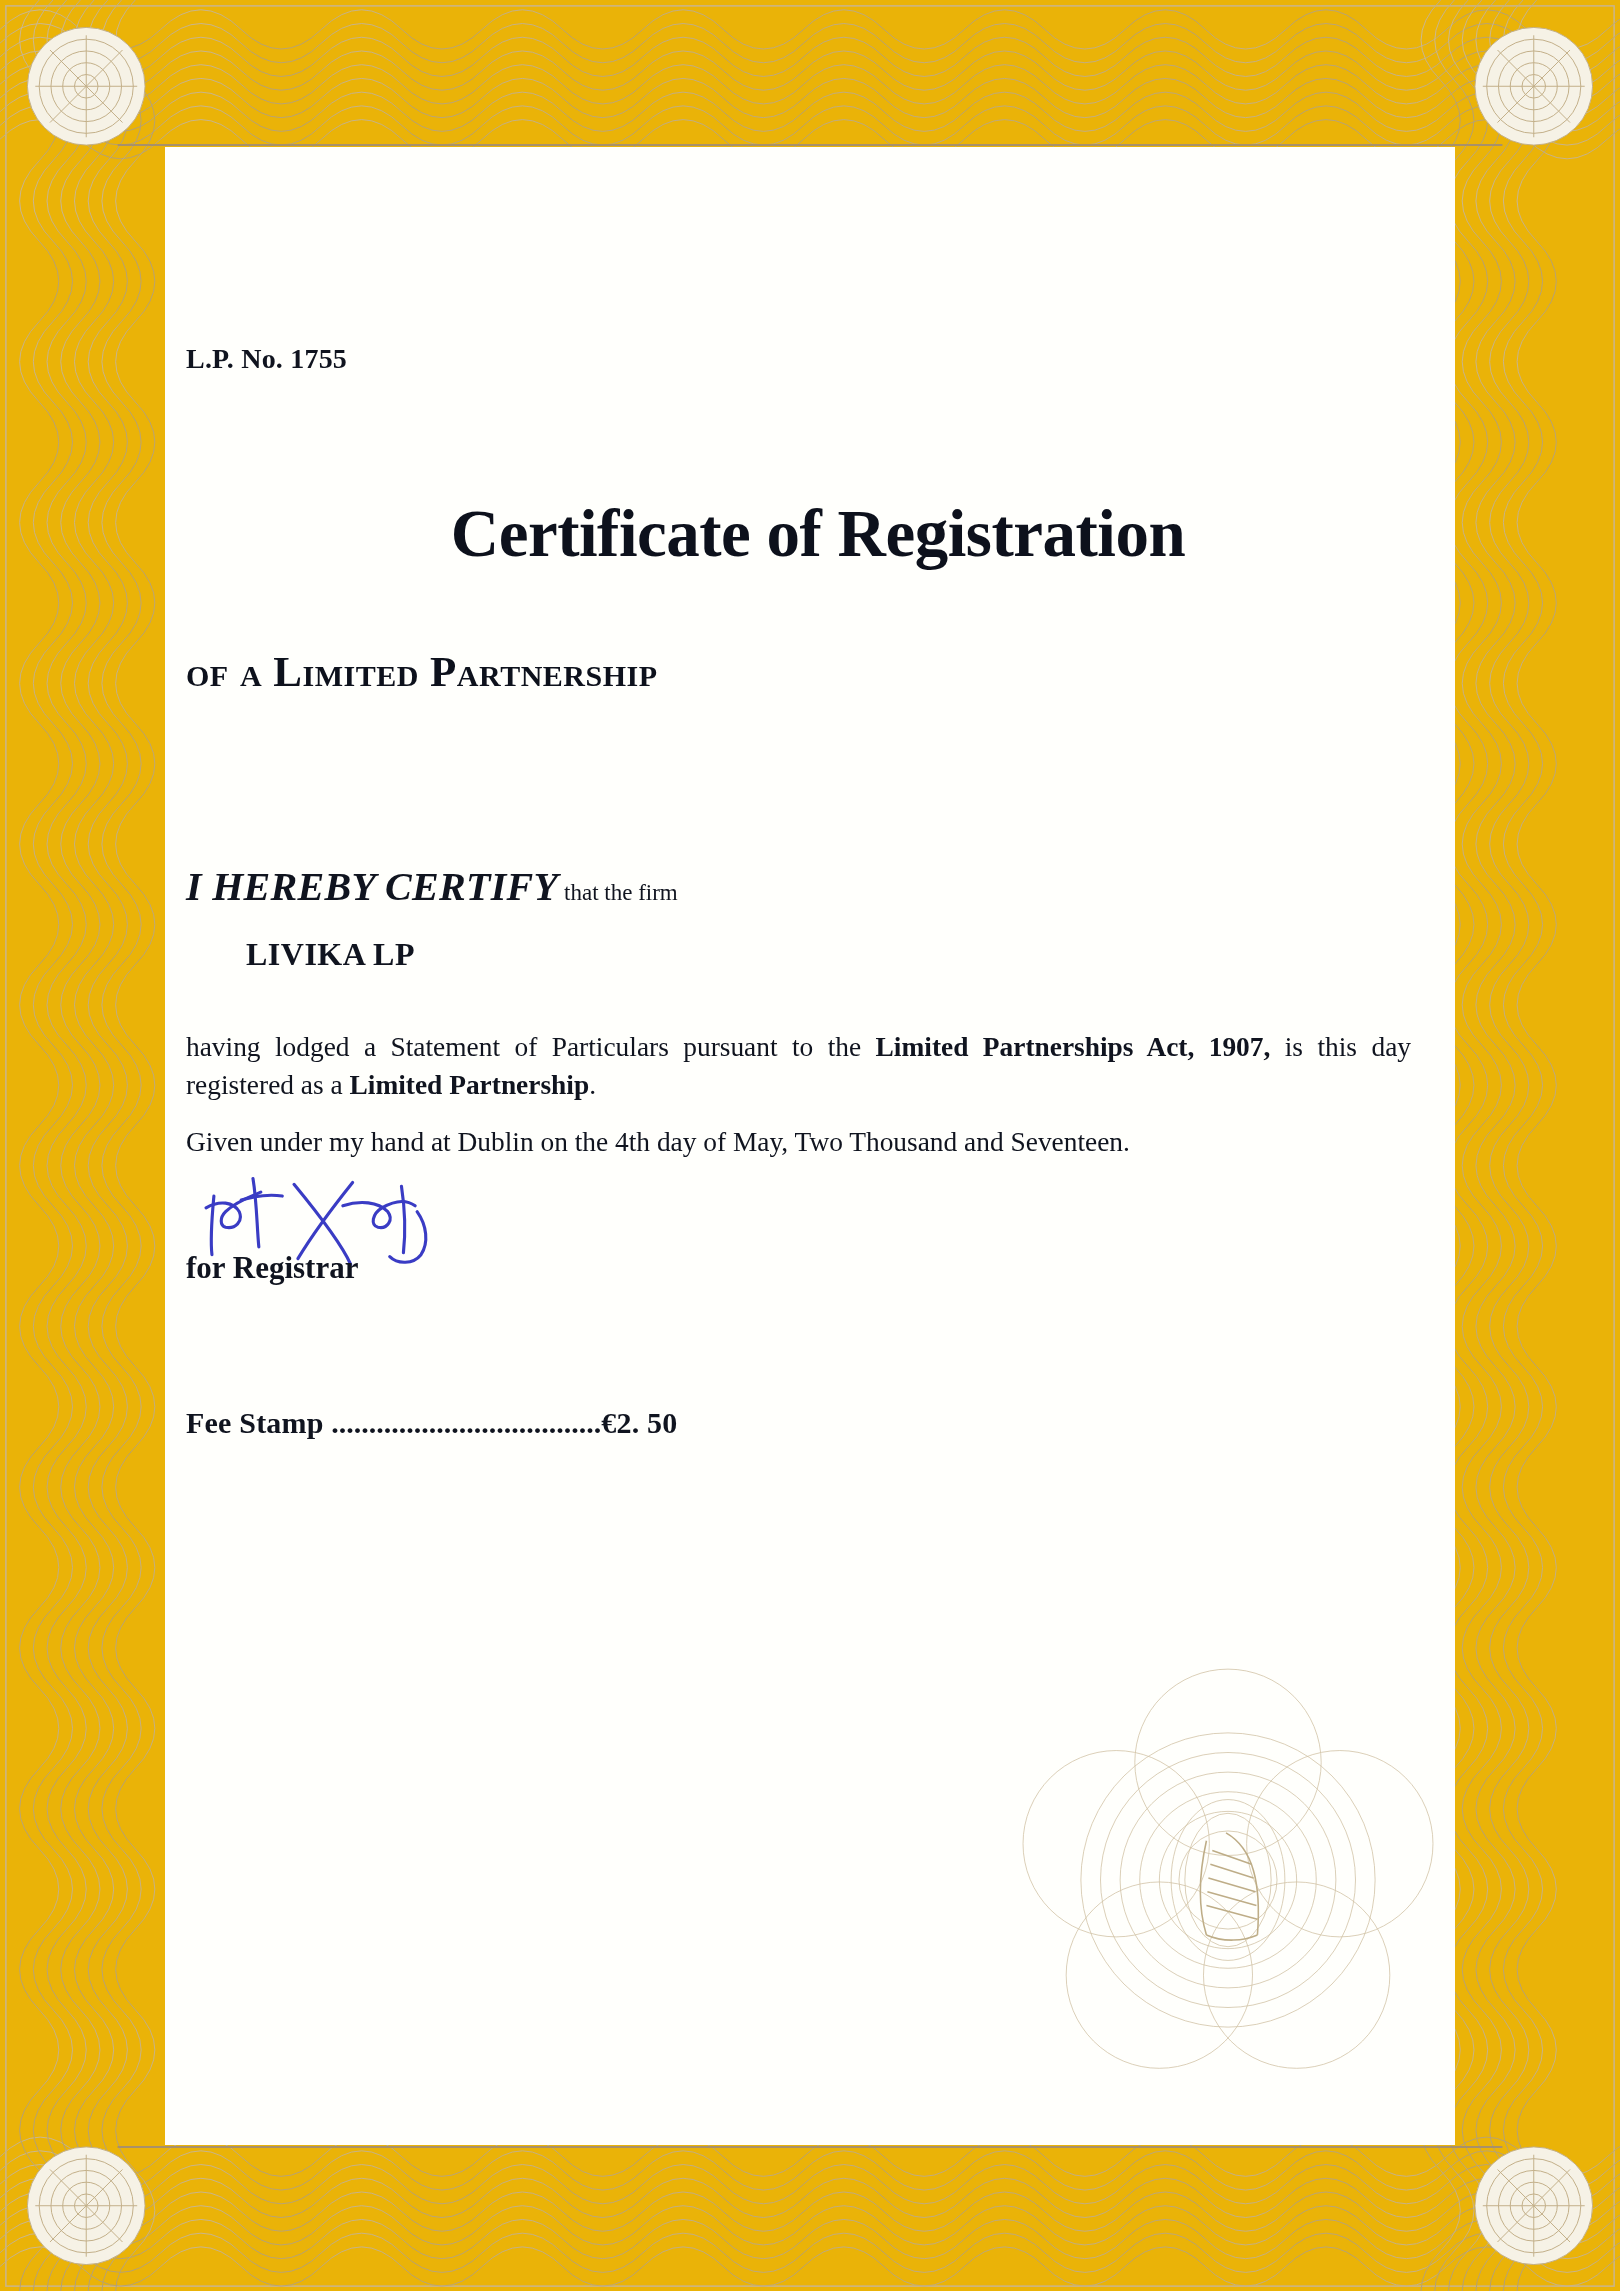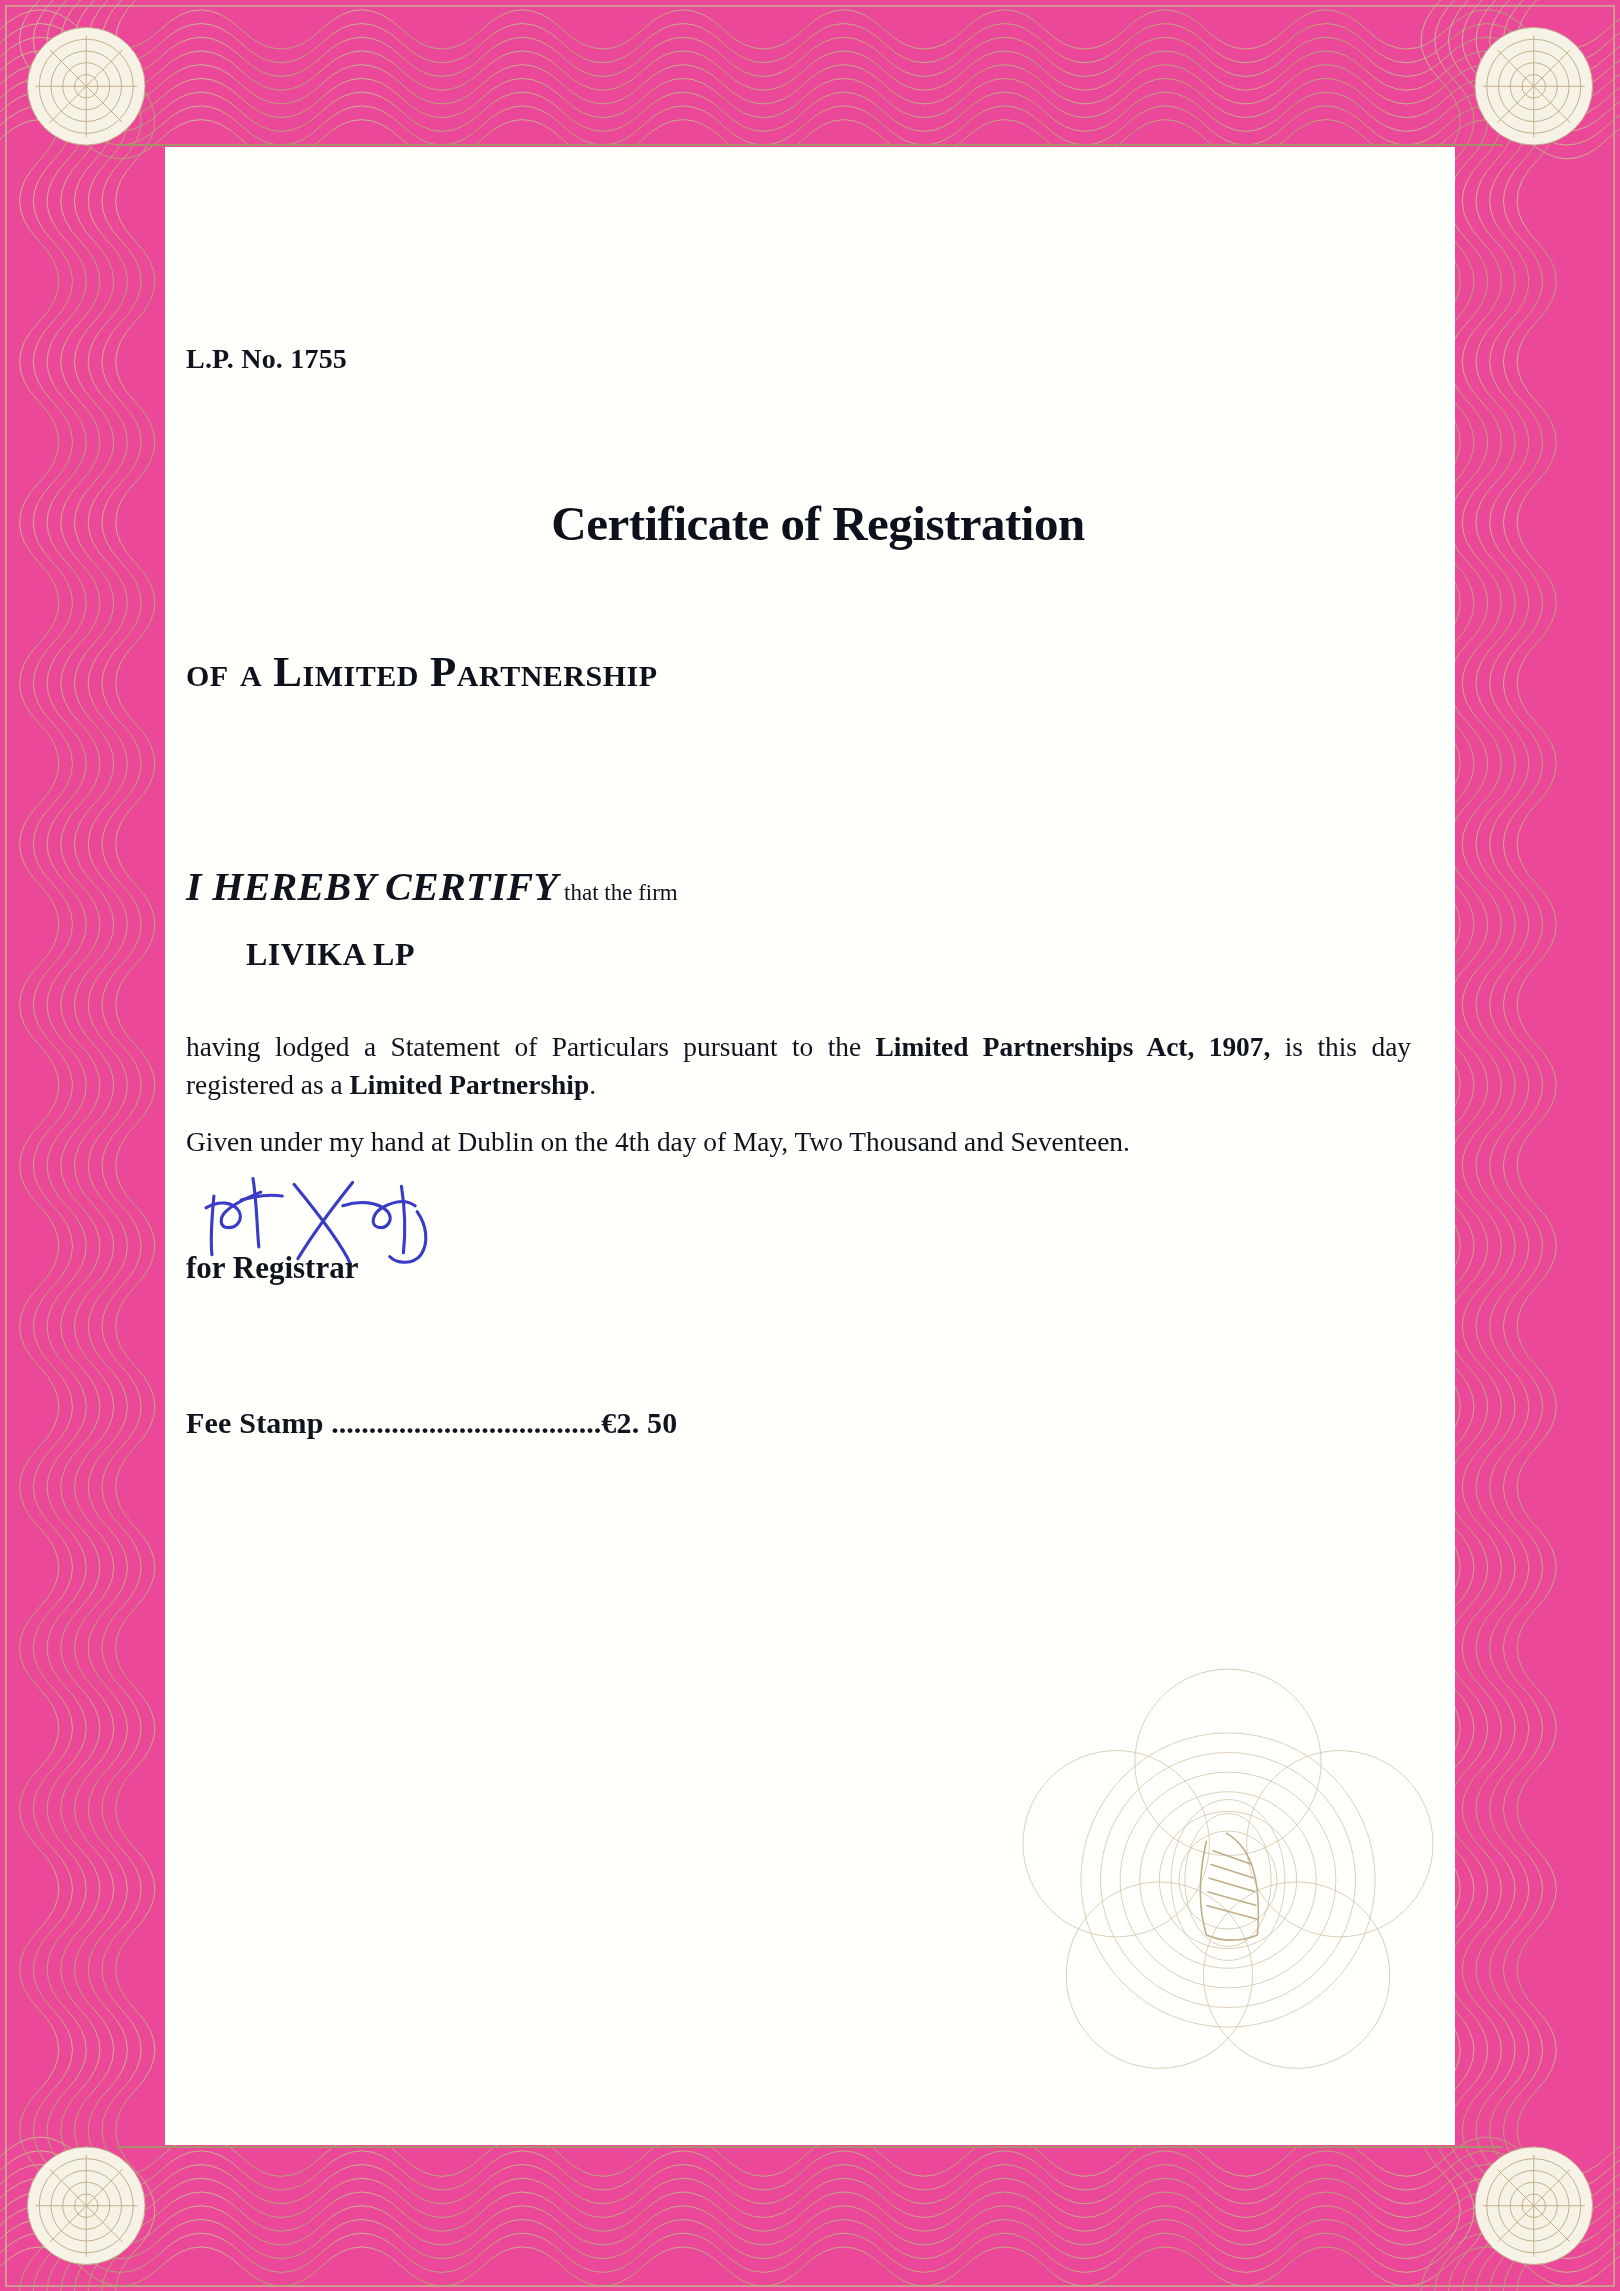--- a/index.html
+++ b/index.html
@@ -7,21 +7,21 @@
     padding: 0;
     background: #ffffff;
   }
   body {
     font-family: "Liberation Serif", serif;
   }
   .page {
     position: relative;
     width: 1620px;
     height: 2292px;
-    background: #ec4899;
+    background: #eab308;
     overflow: hidden;
   }
 
   
   .border-layer {
     position: absolute;
     inset: 0;
     pointer-events: none;
   }
   .border-svg {
@@ -59,21 +59,21 @@
     color: #10141f;
     letter-spacing: 0.2px;
   }
 
   .title {
     position: absolute;
     left: 0;
     top: 348px;
     width: 1264px;
     text-align: center;
-    font-size: 49px;
+    font-size: 67px;
     font-weight: bold;
     color: #0d111c;
     letter-spacing: -0.5px;
   }
 
   .subtitle {
     position: absolute;
     left: 0;
     top: 500px;
     width: 1264px;

